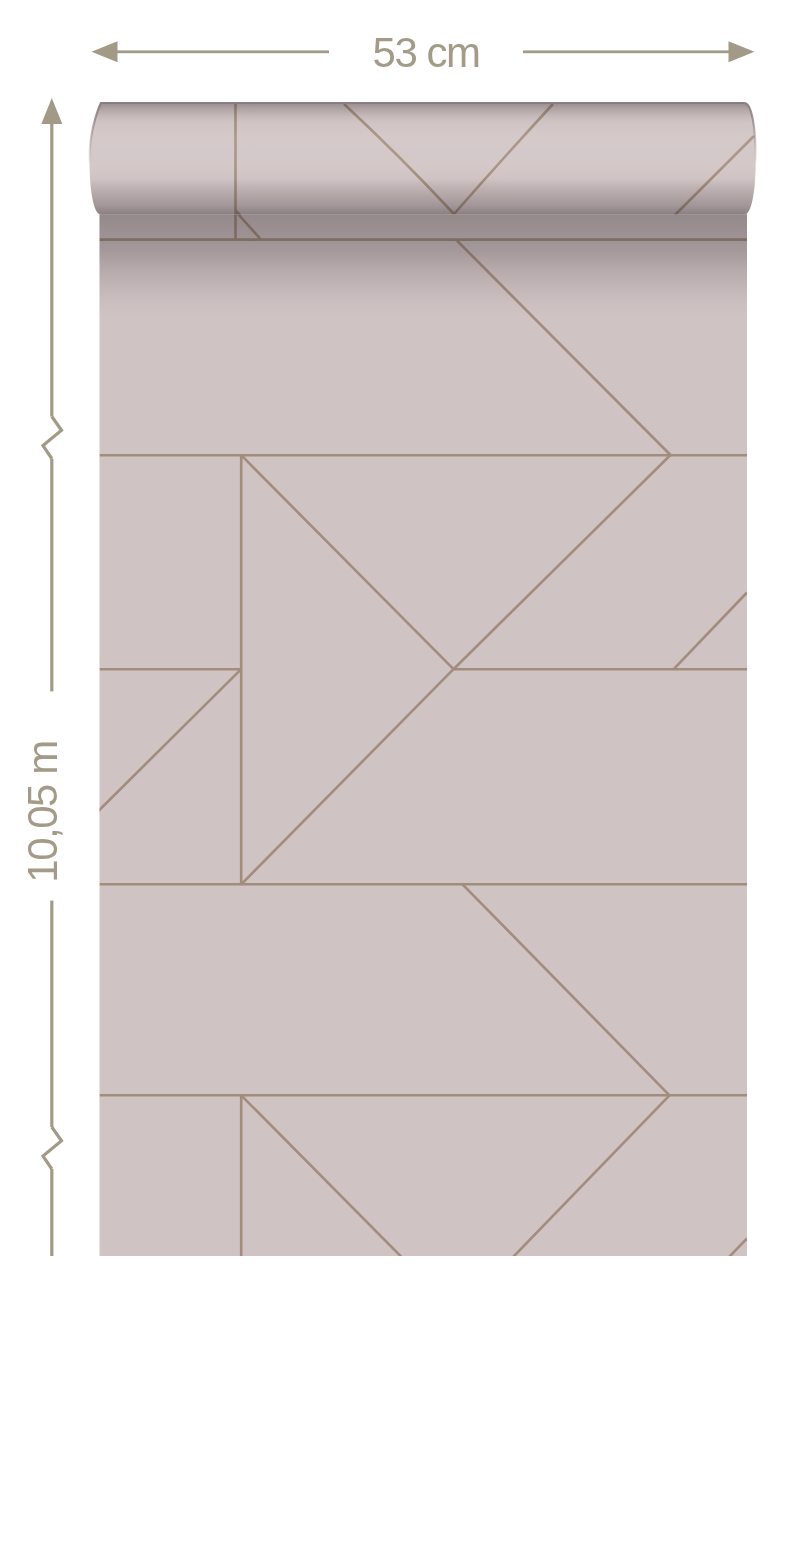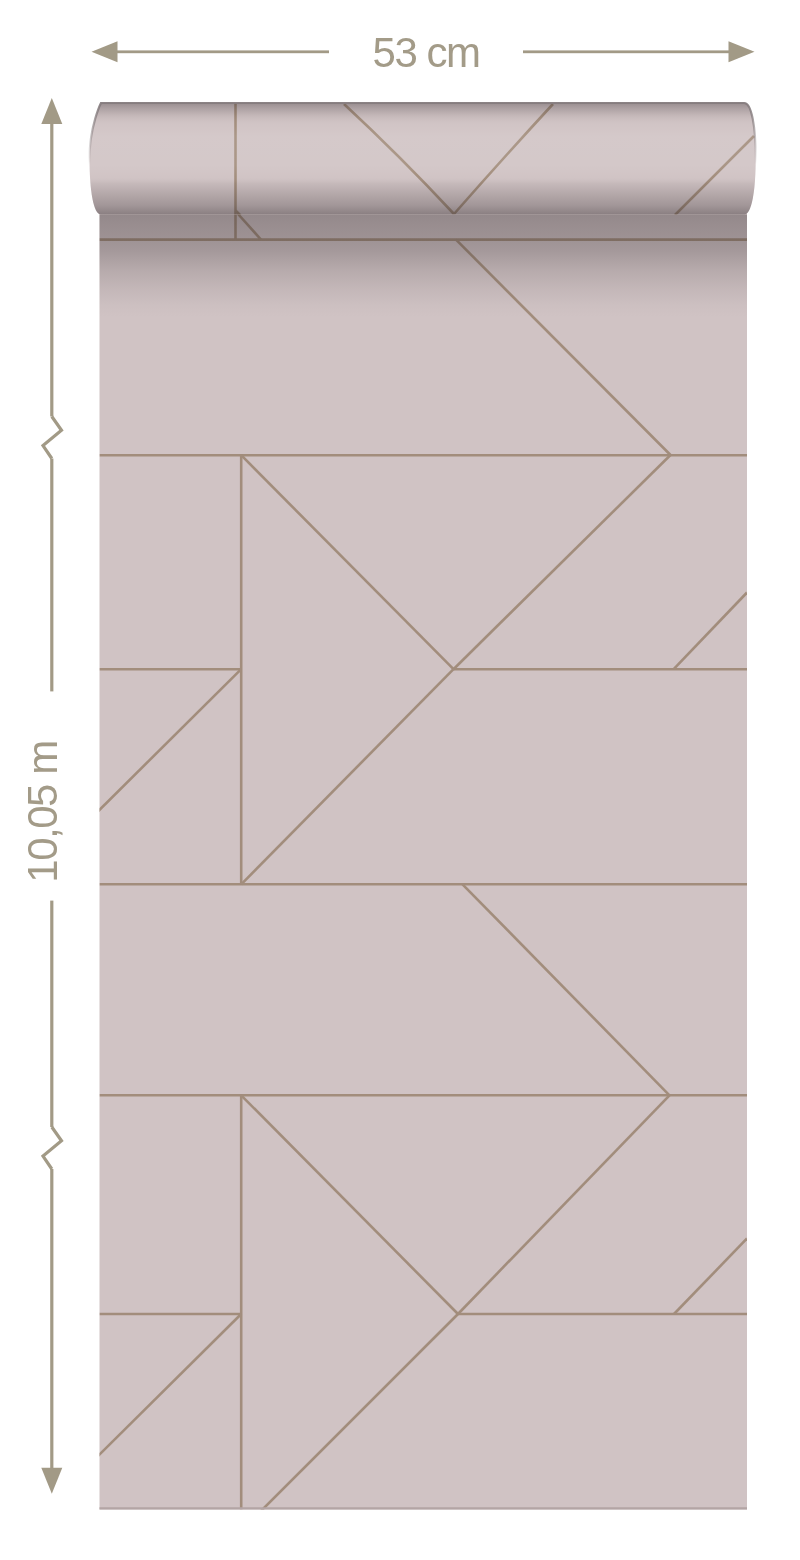--- a/index.html
+++ b/index.html
@@ -1,16 +1,16 @@
 <!DOCTYPE html>
 <html><head>
 <meta charset="utf-8">
 <style>
   html,body{margin:0;padding:0;background:#ffffff;}
-  .wrap{width:800px;height:1560px;position:relative;font-family:"Liberation Sans",sans-serif;}
+  .wrap{width:800px;height:1256px;position:relative;font-family:"Liberation Sans",sans-serif;}
 </style>
 </head>
 <body>
 <div class="wrap">
 <svg width="800" height="1560" viewBox="0 0 800 1560" xmlns="http://www.w3.org/2000/svg">
   <defs>
     <clipPath id="sheetClip">
           <rect x="99.5" y="103" width="647.5" height="1406.5"></rect>
         </clipPath>
     <clipPath id="topEdgeClip">

